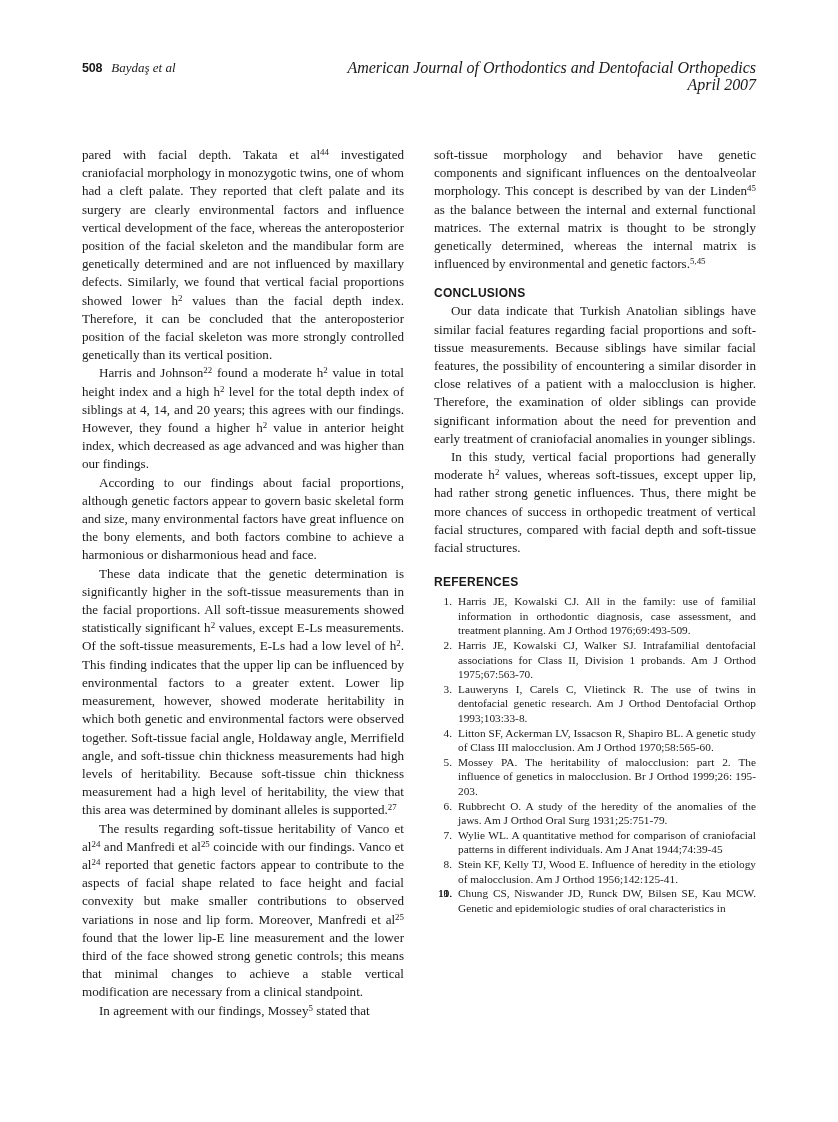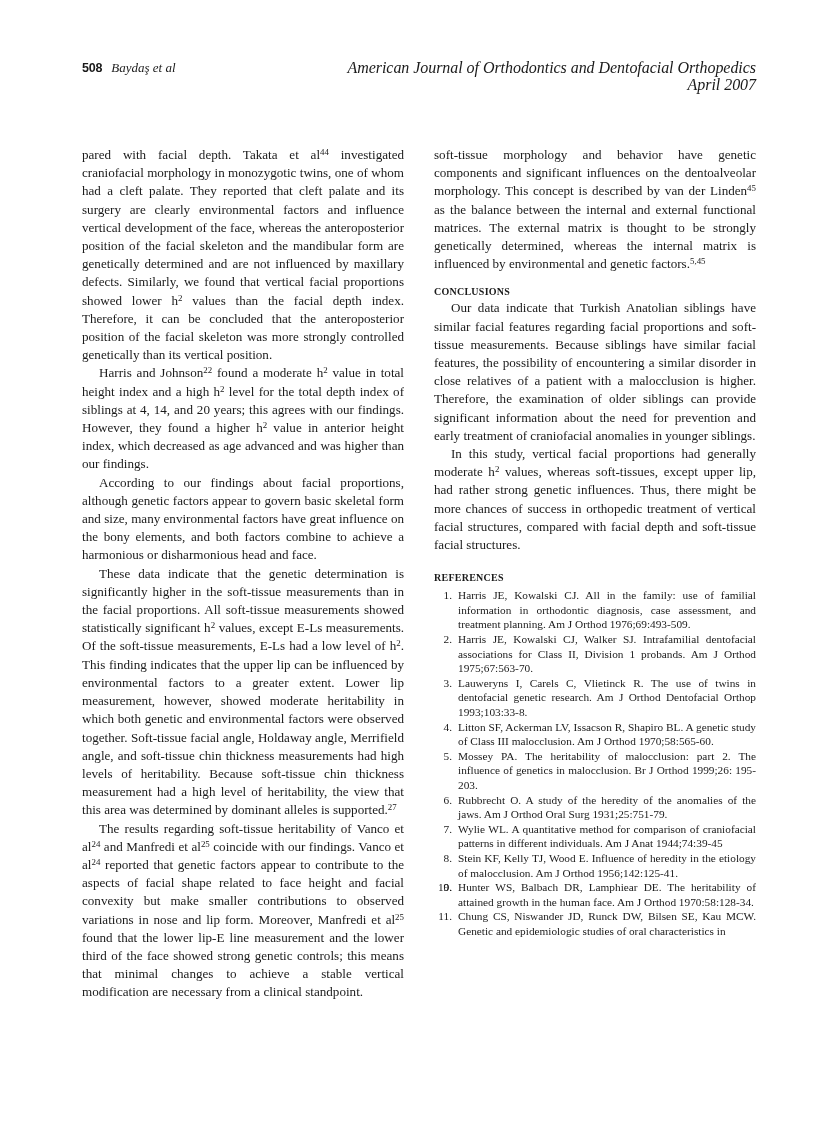--- a/index.html
+++ b/index.html
@@ -95,22 +95,22 @@
   p.body-par.no-indent { text-indent: 0; }
 
   sup {
     font-size: 0.68em;
     line-height: 0;
     vertical-align: 0.42em;
   }
 
   h2.section-head {
     margin: 13px 0 2px 0;
-    font-family: Liberation Serif, serif;
-    font-size: 10px;
+    font-family: Liberation Sans, sans-serif;
+    font-size: 12px;
     font-weight: bold;
     letter-spacing: 0.25px;
     color: #1a1a1a;
     text-transform: none;
   }
   h2.section-head.tight-top { margin-top: 18px; }
 
   
   ol.references {
     margin: 5px 0 0 0;
@@ -152,36 +152,37 @@
     </div>
   </div>
 
   <div class="columns">
     <div class="col col-left" id="col-left">
         <p class="body-par no-indent">pared with facial depth. Takata et al<sup>44</sup> investigated craniofacial morphology in monozygotic twins, one of whom had a cleft palate. They reported that cleft palate and its surgery are clearly environmental factors and influence vertical development of the face, whereas the anteroposterior position of the facial skeleton and the mandibular form are genetically determined and are not influenced by maxillary defects. Similarly, we found that vertical facial proportions showed lower h<sup>2</sup> values than the facial depth index. Therefore, it can be concluded that the anteroposterior position of the facial skeleton was more strongly controlled genetically than its vertical position.</p>
         <p class="body-par">Harris and Johnson<sup>22</sup> found a moderate h<sup>2</sup> value in total height index and a high h<sup>2</sup> level for the total depth index of siblings at 4, 14, and 20 years; this agrees with our findings. However, they found a higher h<sup>2</sup> value in anterior height index, which decreased as age advanced and was higher than our findings.</p>
         <p class="body-par">According to our findings about facial proportions, although genetic factors appear to govern basic skeletal form and size, many environmental factors have great influence on the bony elements, and both factors combine to achieve a harmonious or disharmonious head and face.</p>
         <p class="body-par">These data indicate that the genetic determination is significantly higher in the soft-tissue measurements than in the facial proportions. All soft-tissue measurements showed statistically significant h<sup>2</sup> values, except E-Ls measurements. Of the soft-tissue measurements, E-Ls had a low level of h<sup>2</sup>. This finding indicates that the upper lip can be influenced by environmental factors to a greater extent. Lower lip measurement, however, showed moderate heritability in which both genetic and environmental factors were observed together. Soft-tissue facial angle, Holdaway angle, Merrifield angle, and soft-tissue chin thickness measurements had high levels of heritability. Because soft-tissue chin thickness measurement had a high level of heritability, the view that this area was determined by dominant alleles is supported.<sup>27</sup></p>
         <p class="body-par">The results regarding soft-tissue heritability of Vanco et al<sup>24</sup> and Manfredi et al<sup>25</sup> coincide with our findings. Vanco et al<sup>24</sup> reported that genetic factors appear to contribute to the aspects of facial shape related to face height and facial convexity but make smaller contributions to observed variations in nose and lip form. Moreover, Manfredi et al<sup>25</sup> found that the lower lip-E line measurement and the lower third of the face showed strong genetic controls; this means that minimal changes to achieve a stable vertical modification are necessary from a clinical standpoint.</p>
+        <p class="body-par">In agreement with our findings, Mossey<sup>5</sup> stated that</p>
       </div>
     <div class="col col-right" id="col-right">
         <p class="body-par no-indent">soft-tissue morphology and behavior have genetic components and significant influences on the dentoalveolar morphology. This concept is described by van der Linden<sup>45</sup> as the balance between the internal and external functional matrices. The external matrix is thought to be strongly genetically determined, whereas the internal matrix is influenced by environmental and genetic factors.<sup>5,45</sup></p>
         <h2 class="section-head">CONCLUSIONS</h2>
         <p class="body-par">Our data indicate that Turkish Anatolian siblings have similar facial features regarding facial proportions and soft-tissue measurements. Because siblings have similar facial features, the possibility of encountering a similar disorder in close relatives of a patient with a malocclusion is higher. Therefore, the examination of older siblings can provide significant information about the need for prevention and early treatment of craniofacial anomalies in younger siblings.</p>
         <p class="body-par">In this study, vertical facial proportions had generally moderate h<sup>2</sup> values, whereas soft-tissues, except upper lip, had rather strong genetic influences. Thus, there might be more chances of success in orthopedic treatment of vertical facial structures, compared with facial depth and soft-tissue facial structures.</p>
         <h2 class="section-head tight-top">REFERENCES</h2>
         <ol class="references">
           <li><span class="refnum">1.</span><span>Harris JE, Kowalski CJ. All in the family: use of familial information in orthodontic diagnosis, case assessment, and treatment planning. Am J Orthod 1976;69:493-509.</span></li>
           <li><span class="refnum">2.</span><span>Harris JE, Kowalski CJ, Walker SJ. Intrafamilial dentofacial associations for Class II, Division 1 probands. Am J Orthod 1975;67:563-70.</span></li>
           <li><span class="refnum">3.</span><span>Lauweryns I, Carels C, Vlietinck R. The use of twins in dentofacial genetic research. Am J Orthod Dentofacial Orthop 1993;103:33-8.</span></li>
           <li><span class="refnum">4.</span><span>Litton SF, Ackerman LV, Issacson R, Shapiro BL. A genetic study of Class III malocclusion. Am J Orthod 1970;58:565-60.</span></li>
           <li><span class="refnum">5.</span><span>Mossey PA. The heritability of malocclusion: part 2. The influence of genetics in malocclusion. Br J Orthod 1999;26: 195-203.</span></li>
           <li><span class="refnum">6.</span><span>Rubbrecht O. A study of the heredity of the anomalies of the jaws. Am J Orthod Oral Surg 1931;25:751-79.</span></li>
           <li><span class="refnum">7.</span><span>Wylie WL. A quantitative method for comparison of craniofacial patterns in different individuals. Am J Anat 1944;74:39-45</span></li>
           <li><span class="refnum">8.</span><span>Stein KF, Kelly TJ, Wood E. Influence of heredity in the etiology of malocclusion. Am J Orthod 1956;142:125-41.</span></li>
           <li><span class="refnum">9.</span></li>
-          <li><span class="refnum">10.</span><span>Hunter WS, Balbach DR, Lamphiear DE. The heritability of attained growth in the human face. Am J Orthod 1970:58:128-34.</span></li>
+          <li><span class="refnum">10.</span></li>
           <li><span class="refnum">11.</span><span>Chung CS, Niswander JD, Runck DW, Bilsen SE, Kau MCW. Genetic and epidemiologic studies of oral characteristics in</span></li>
         </ol>
       </div>
   </div>
 
 </div>
 
 </body></html>

